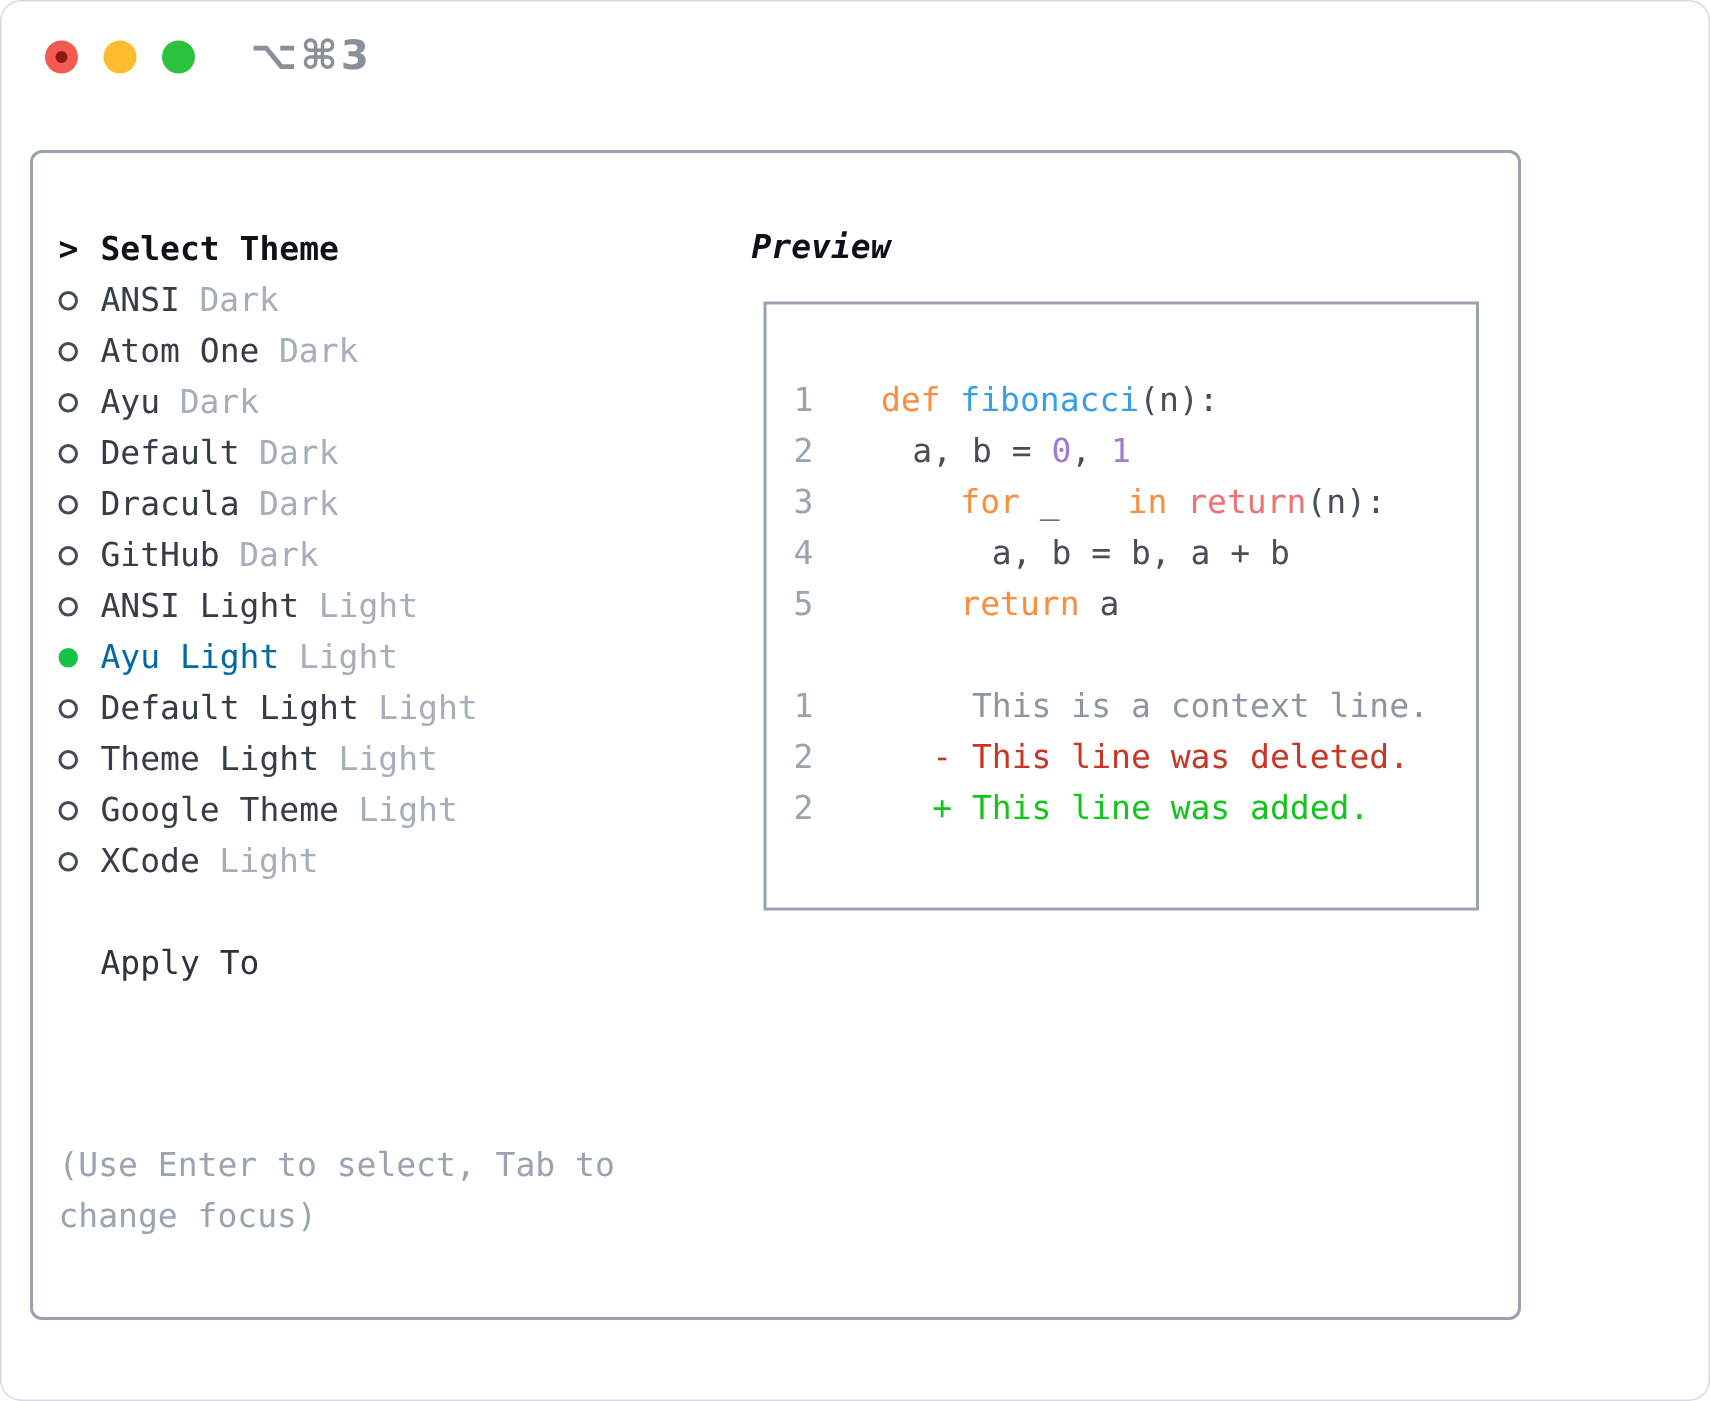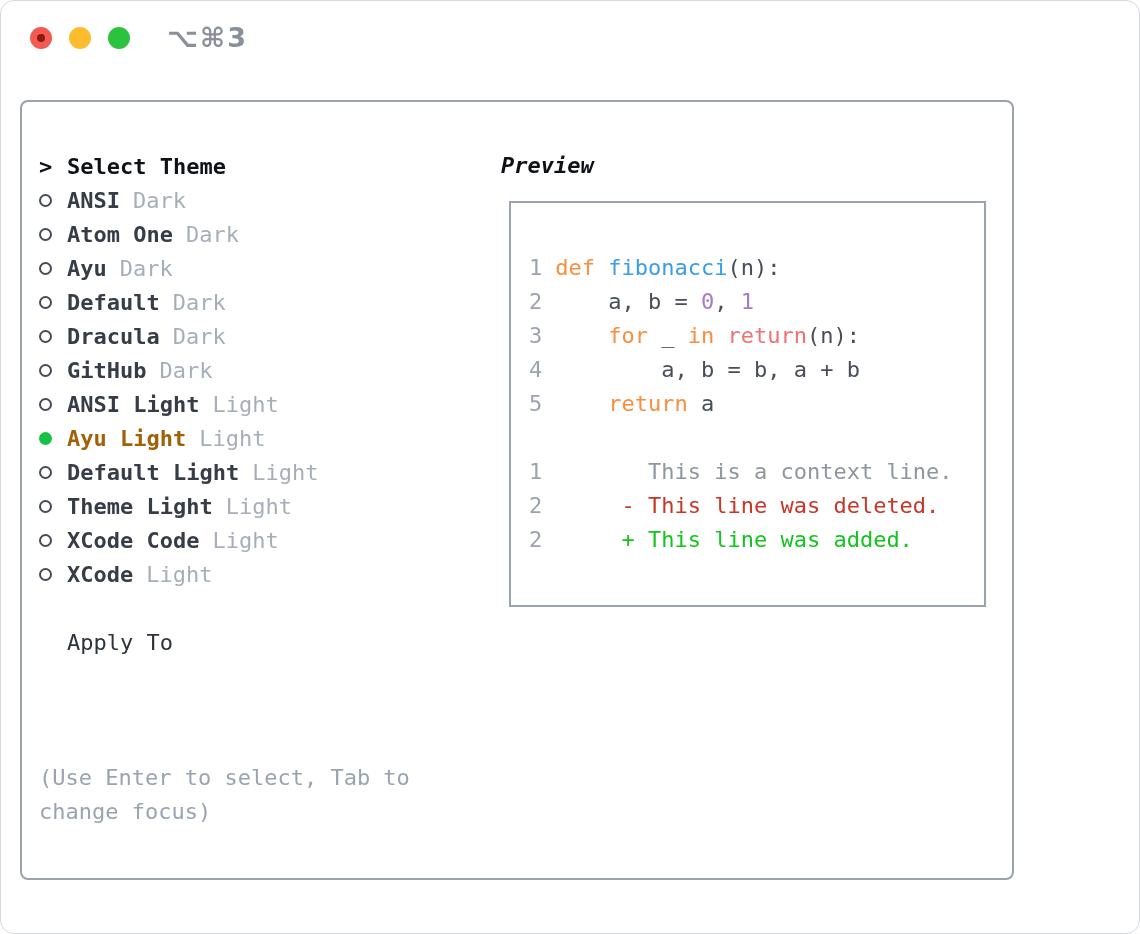--- a/index.html
+++ b/index.html
@@ -40,43 +40,43 @@
   .theme-list { position:absolute; left:38px; top:148px; font-size:22px; color:#363d47; }
   .row { display:flex; align-items:center; height:34px; white-space:pre; }
   .row-blank { height:34px; }
   .marker-col { display:inline-flex; align-items:center; width:28px; flex:0 0 28px; }
   .pointer { font-weight:bold; color:#0e1218; }
   .radio {
     width:13px; height:13px; border-radius:50%;
     border:2px solid #454c57; background:transparent;
   }
   .selected .radio { background:#17c246; border-color:#17c246; }
-  .selected .tname { color:#a16207; }
+  .selected .tname { color:#0369a1; }
   .htext { font-weight:bold; color:#0e1218; }
-  .tname { color:#363d47;font-weight:bold; }
+  .tname { color:#363d47; }
   .tvariant { color:#a6aeba; margin-left:13px; }
   .apply-label { color:#2c333d; }
   .help-text {
     position:absolute; left:38px; top:760px; width:420px;
     font-size:22px; line-height:34px; color:#9aa4b0;
   }
 
   
   .preview-label {
     position:absolute; left:500px; top:148px; height:34px; line-height:34px;
     font-size:22px; font-weight:bold; color:#0e1218;font-style:italic;
   }
   .preview-box {
     position:absolute; left:508px; top:200px; width:477px; height:406px;
     border:2px solid #9aa2ae; background:#ffffff;
   }
   .code { padding:48px 0 0 18px; font-size:22px; }
   .cl { white-space:pre; height:34px; line-height:34px; }
   .ln  { color:#9aa3ae; margin-right:13px; }
-  .kw  { color:#fa8d3e; }
+  .kw  { color:#fa8d3e;margin-left:32px; }
   .fn  { color:#399ee6; }
   .num { color:#a37acc; }
   .red { color:#f07171; }
   .fg  { color:#474e57; }
   .ctx { color:#8d96a0; }
   .del { color:#c73626; }
   .add { color:#13c41d; }
 </style>
 </head>
 <body>
@@ -144,21 +144,21 @@
       <span class="tname">Default Light</span>
       <span class="tvariant">Light</span>
     </div>
     <div class="row">
       <span class="marker-col"><span class="radio"></span></span>
       <span class="tname">Theme Light</span>
       <span class="tvariant">Light</span>
     </div>
     <div class="row">
       <span class="marker-col"><span class="radio"></span></span>
-      <span class="tname">XCode Code</span>
+      <span class="tname">Google Theme</span>
       <span class="tvariant">Light</span>
     </div>
     <div class="row">
       <span class="marker-col"><span class="radio"></span></span>
       <span class="tname">XCode</span>
       <span class="tvariant">Light</span>
     </div>
 
     <div class="row-blank"></div>
 

